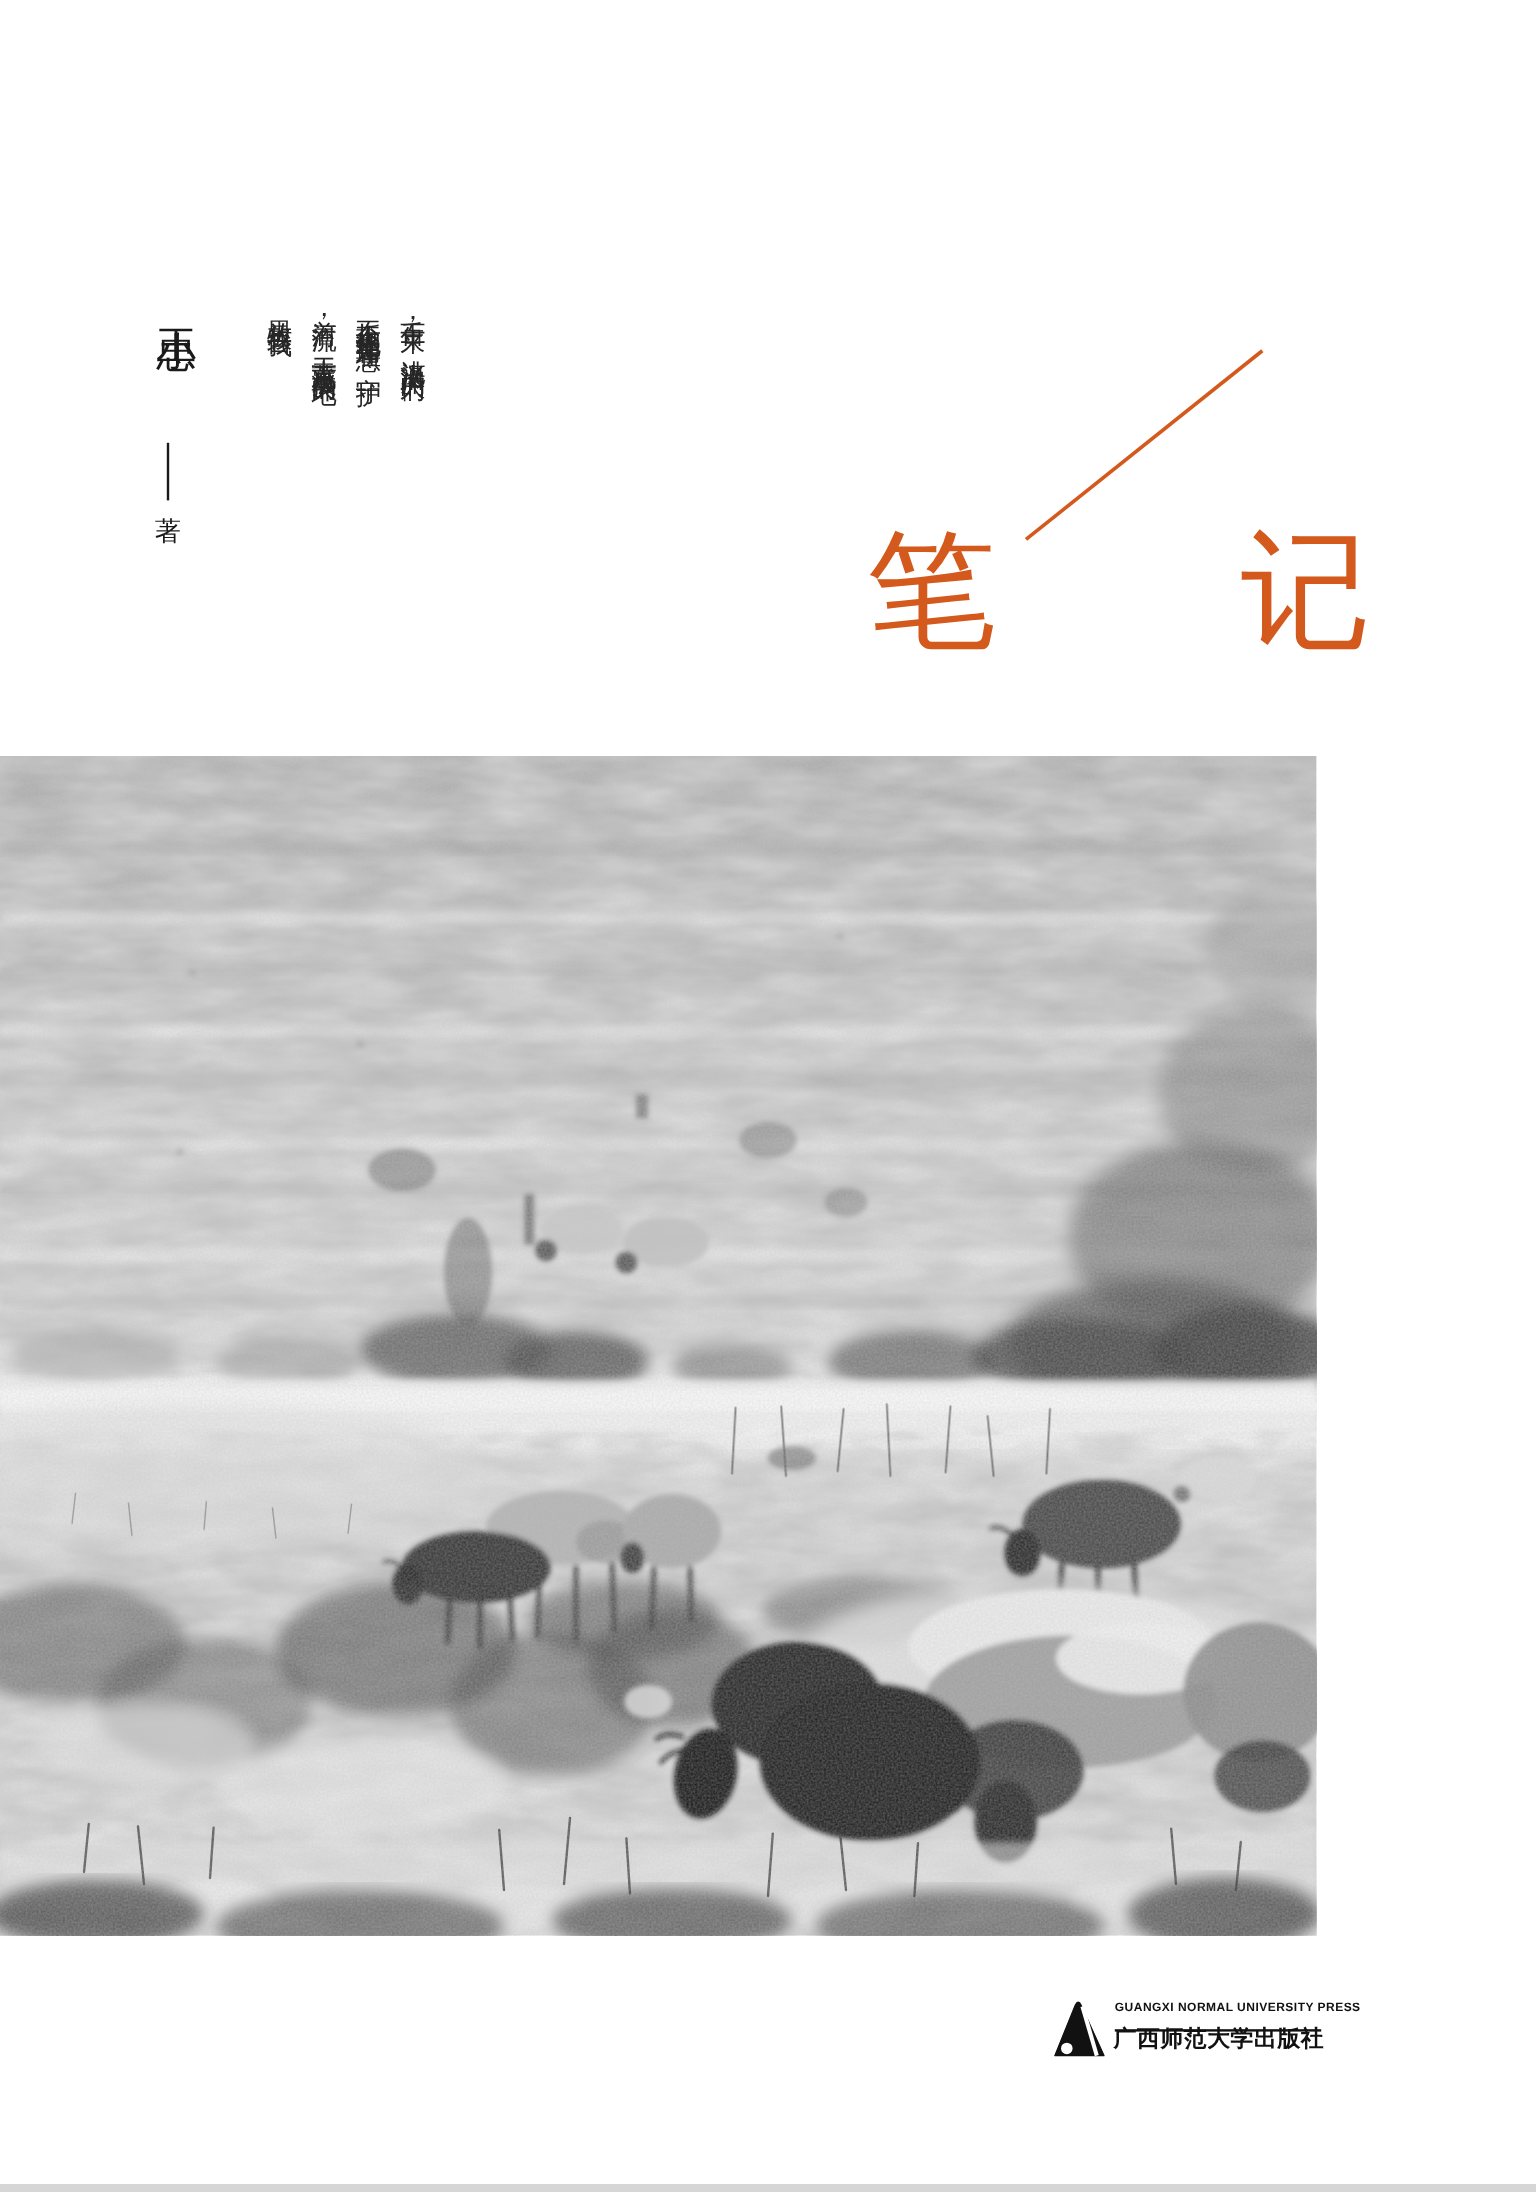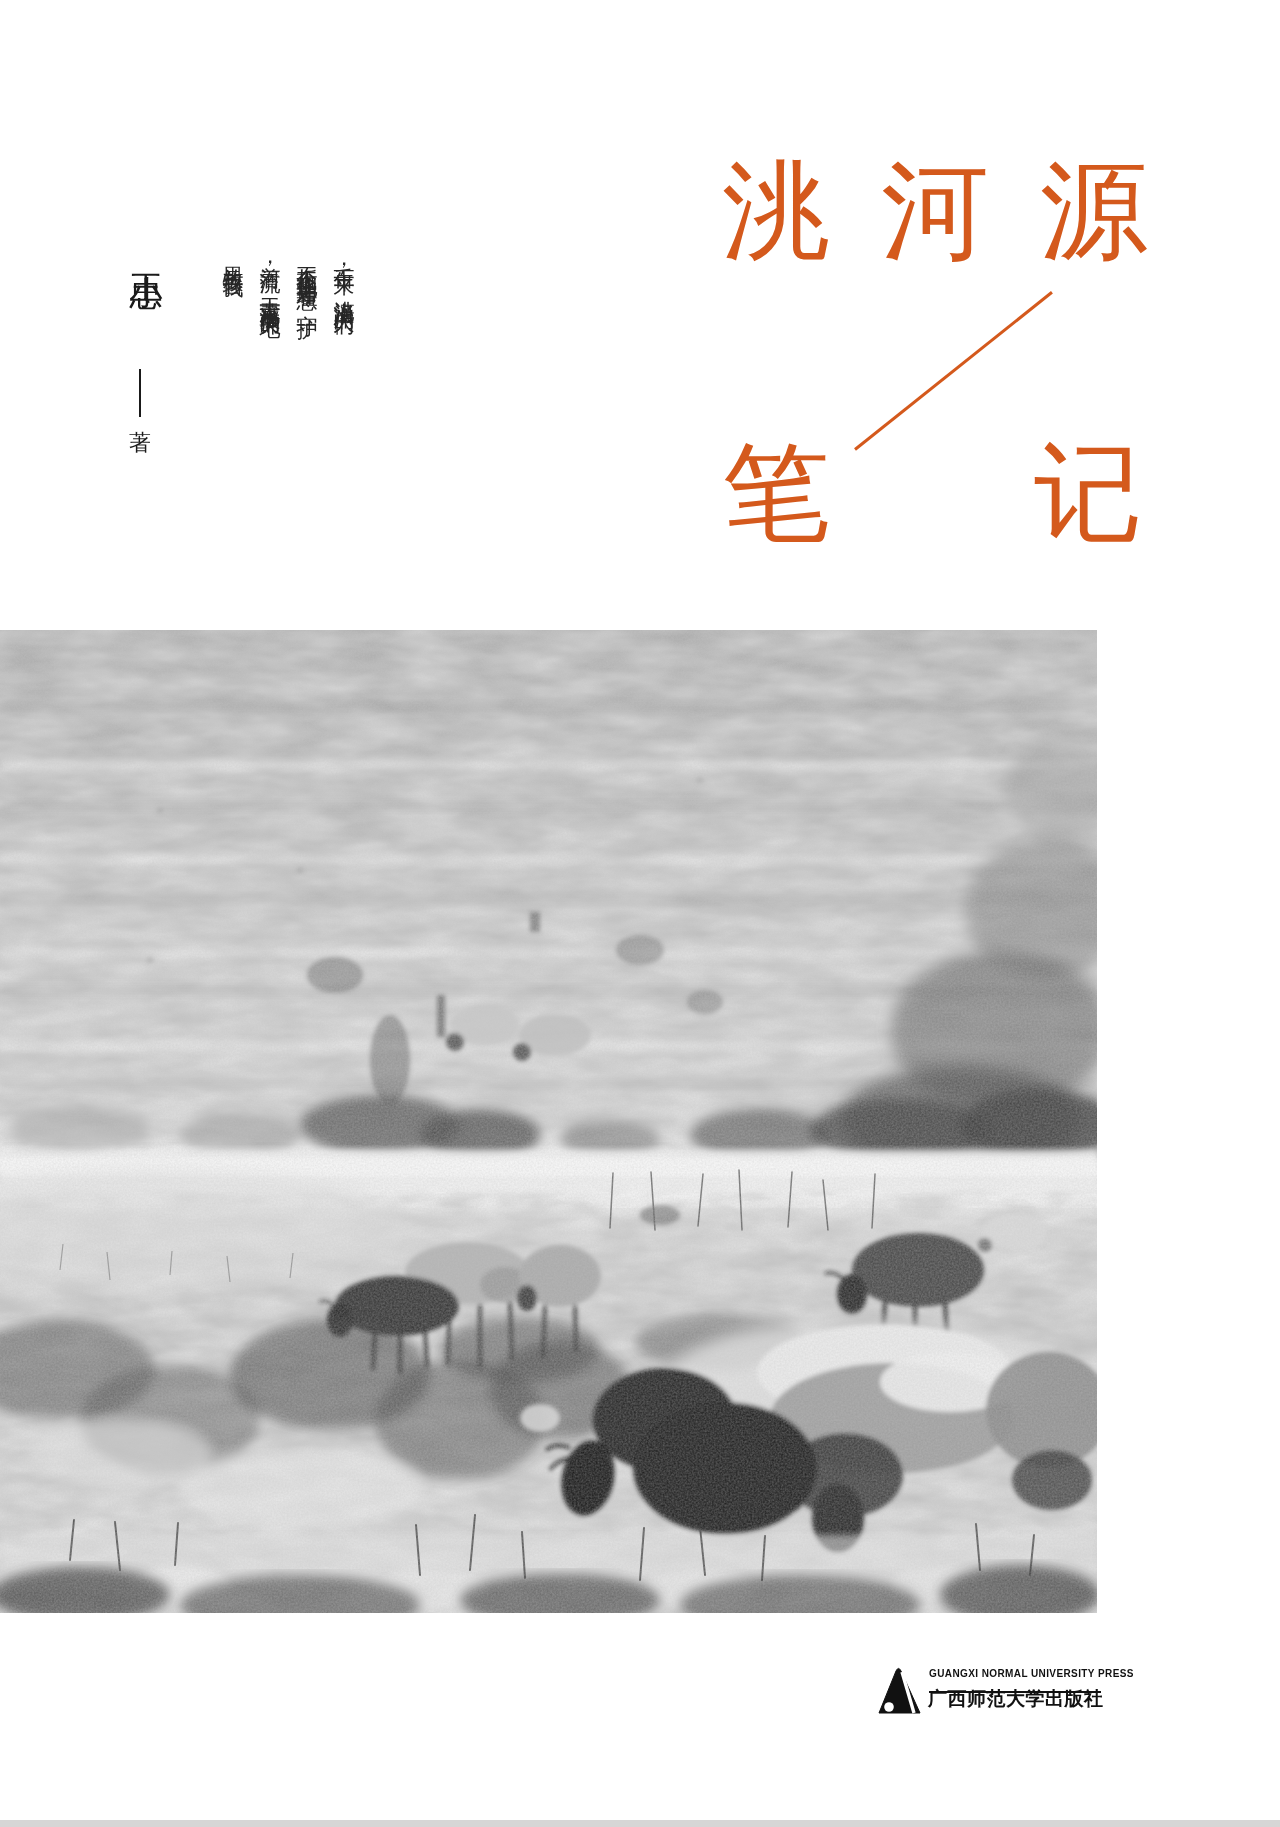--- a/index.html
+++ b/index.html
@@ -40,21 +40,20 @@
 
   <div class="author-name">王小忠</div>
   <div class="author-rule"></div>
   <div class="author-role">著</div>
 
   <div class="blurb-col col1">千百年来，洮河沿岸的人们，</div>
   <div class="blurb-col col2">不折不扣地坚守着理想，守护</div>
   <div class="blurb-col col3">着河流，于青藏高海拔的天地</div>
   <div class="blurb-col col4">里放牧自我</div>
 
-  <div class="title-line title-line1">洮河源</div>
   <div class="title-slash"></div>
   <div class="title-line title-line2">笔记</div>
 
   <svg class="photo" viewBox="0 0 1097 983" preserveAspectRatio="none" aria-hidden="true">
     <defs>
       <linearGradient id="gBase" x1="0" y1="0" x2="0" y2="1">
         <stop offset="0" stop-color="#aeaeae"></stop>
         <stop offset="0.28" stop-color="#c3c3c3"></stop>
         <stop offset="0.50" stop-color="#cecece"></stop>
         <stop offset="0.531" stop-color="#efefef"></stop>

